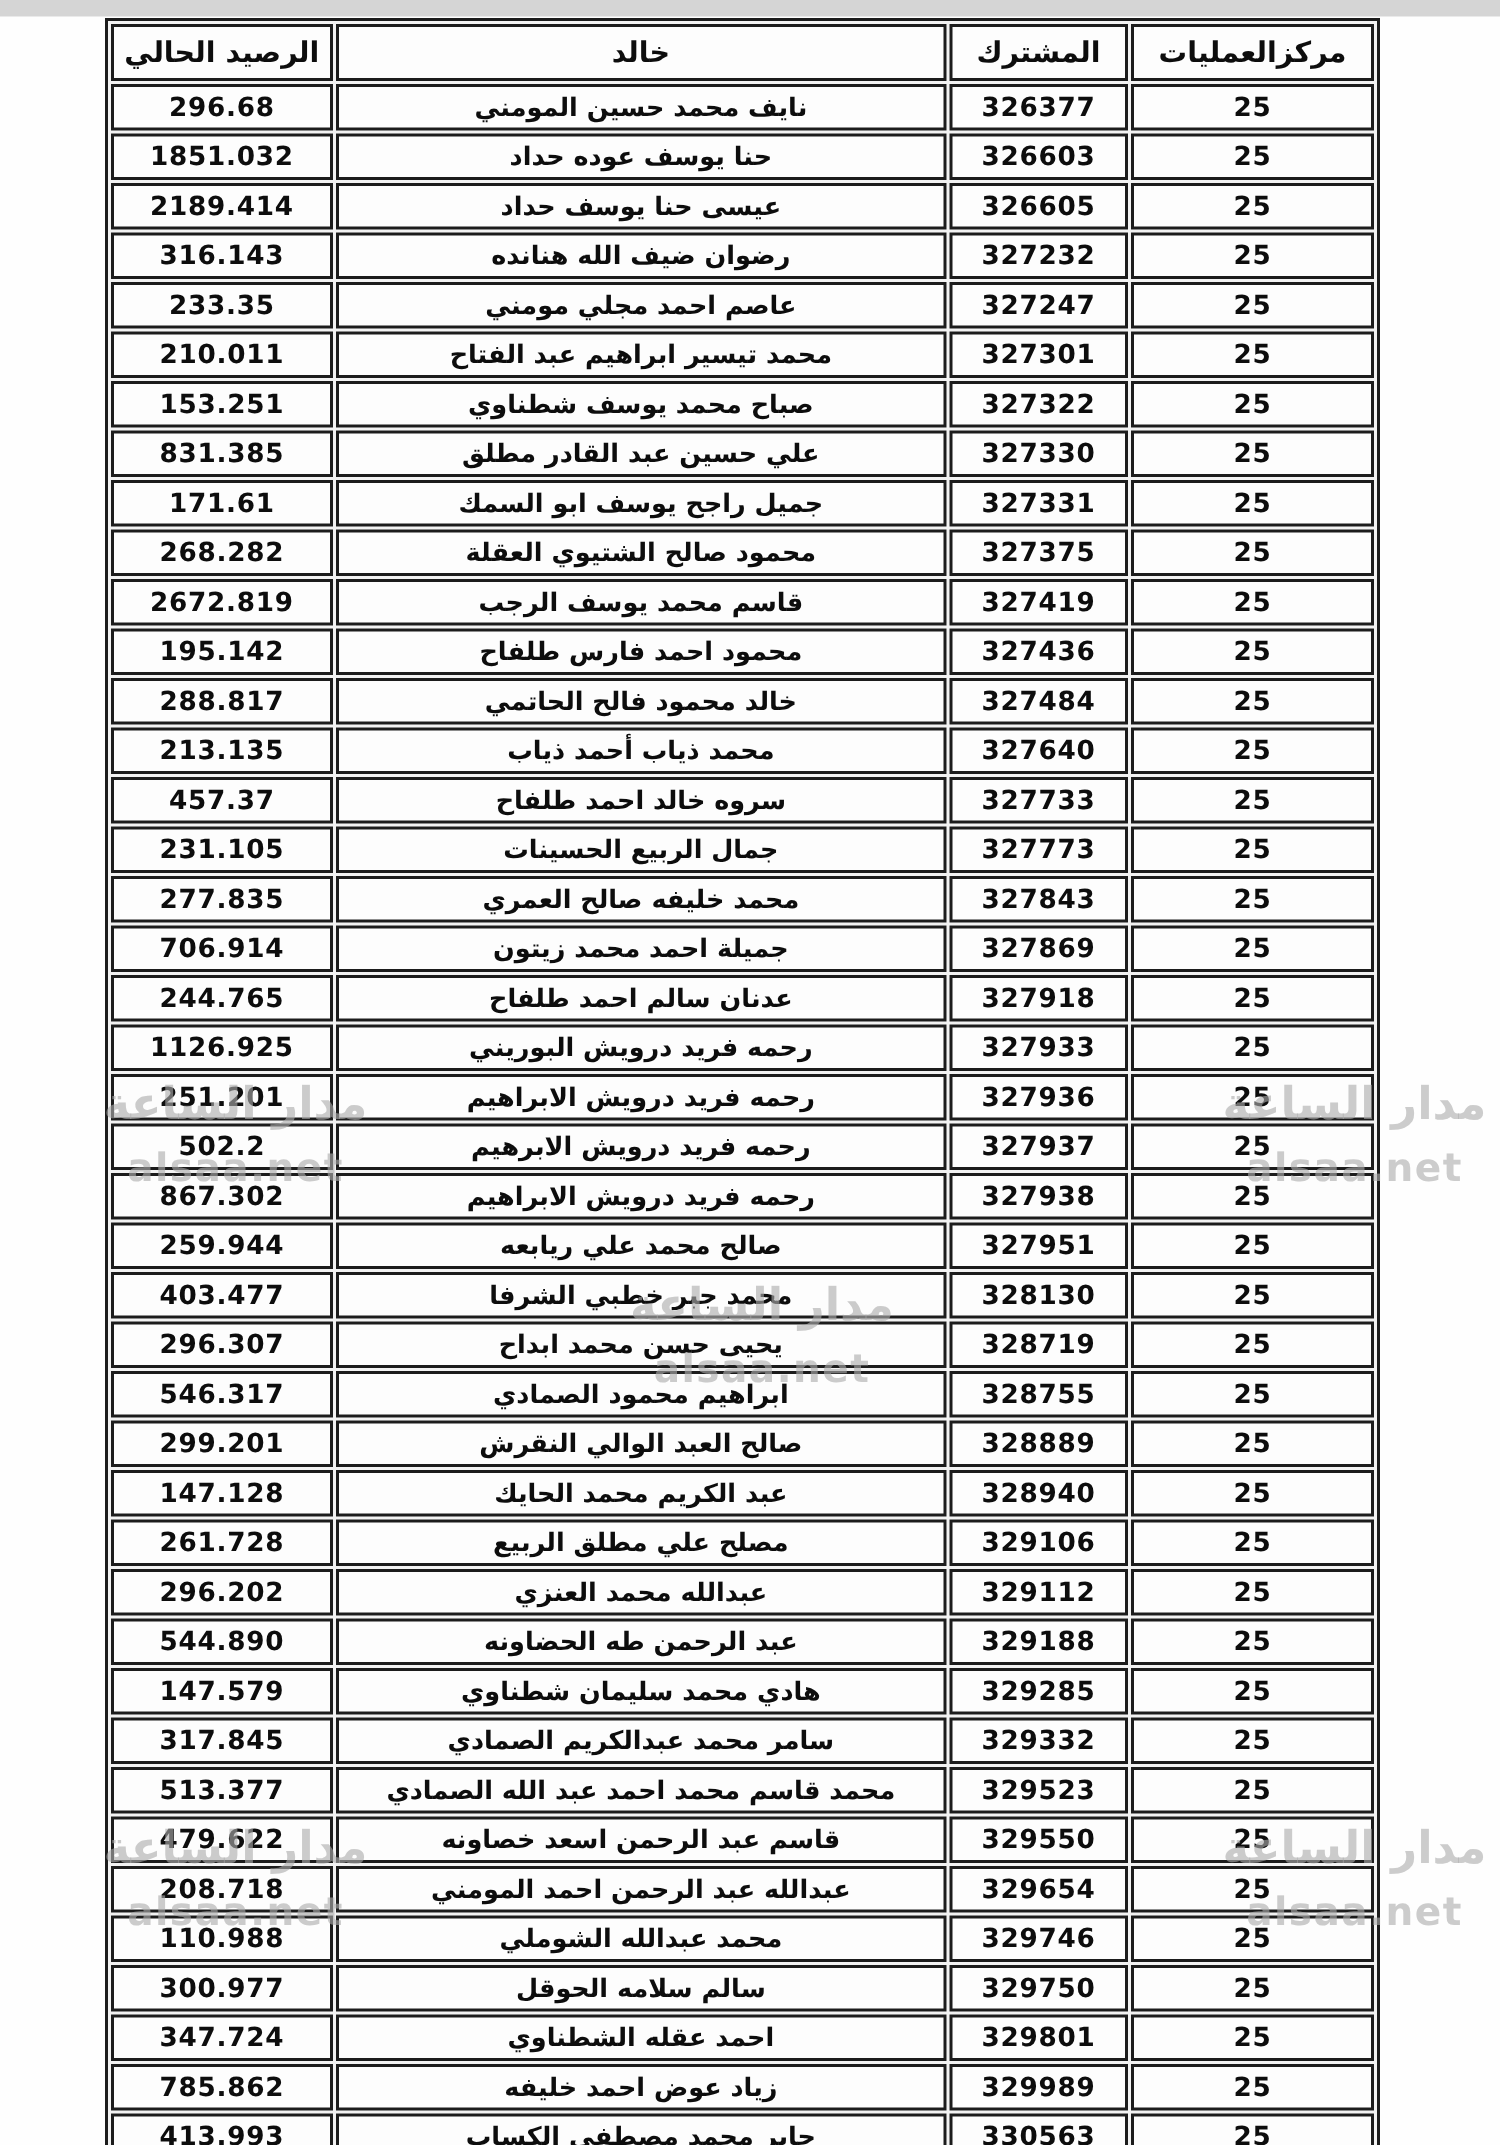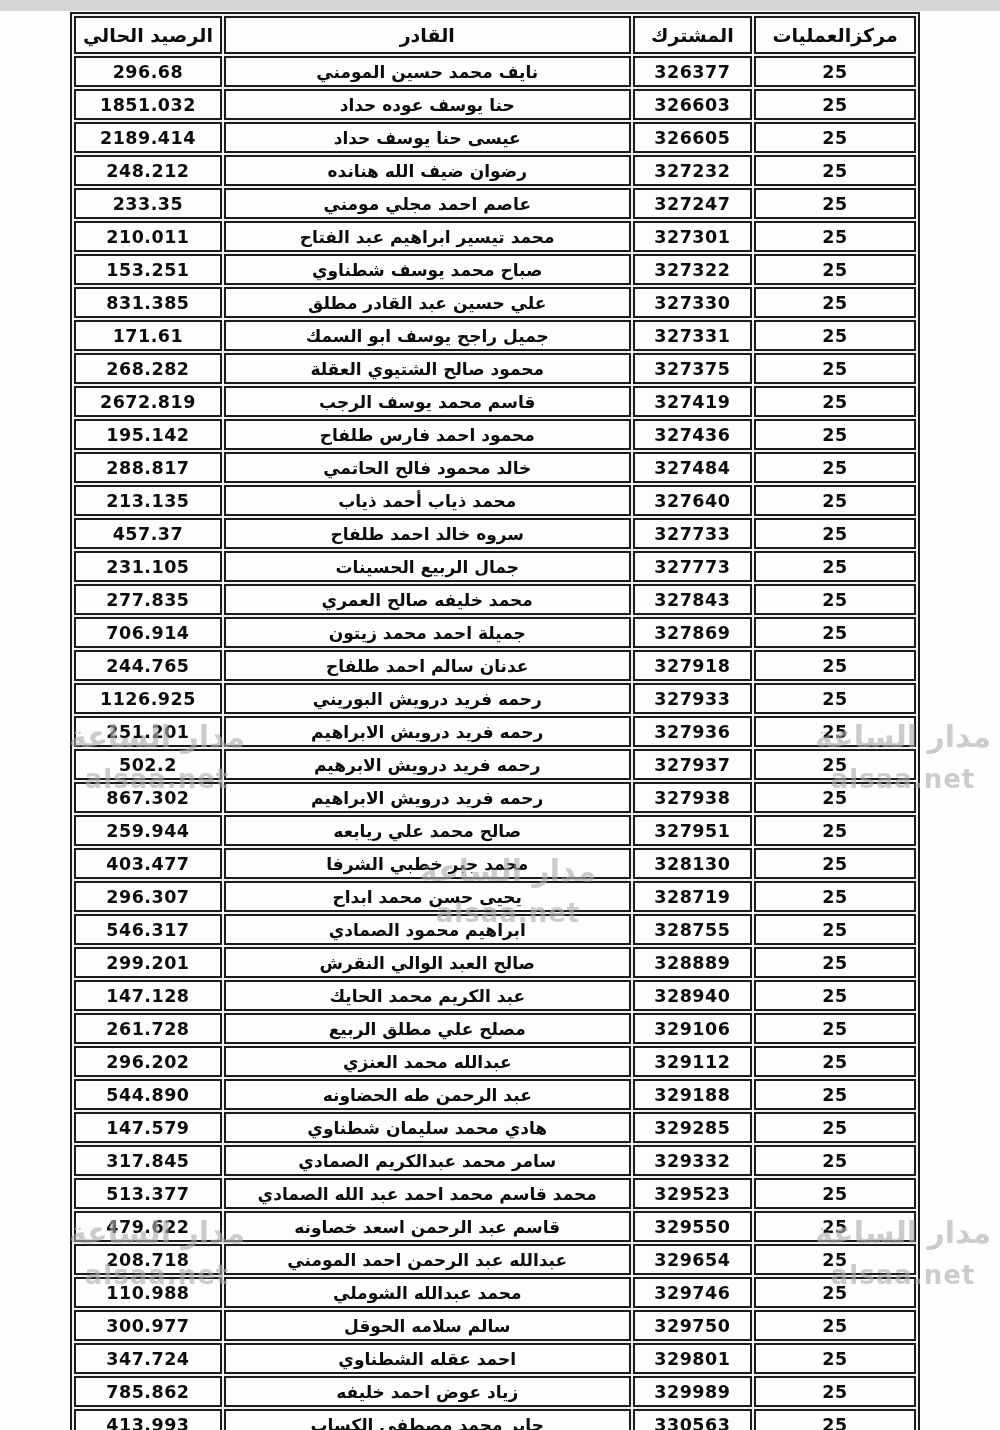--- a/index.html
+++ b/index.html
@@ -70,21 +70,21 @@
     <colgroup>
       <col style="width:160px">
       <col style="width:118px">
       <col style="width:402px">
       <col style="width:146px">
     </colgroup>
     <thead>
       <tr>
         <th>مركزالعمليات</th>
         <th>المشترك</th>
-        <th>القادر</th>
+        <th>خالد</th>
         <th>الرصيد الحالي</th>
       </tr>
     </thead>
     <tbody>
         <tr>
           <td class="num">25</td>
           <td class="num">326377</td>
           <td>نايف محمد حسين المومني</td>
           <td class="num">296.68</td>
         </tr>
@@ -97,21 +97,21 @@
         <tr>
           <td class="num">25</td>
           <td class="num">326605</td>
           <td>عيسى حنا يوسف حداد</td>
           <td class="num">2189.414</td>
         </tr>
         <tr>
           <td class="num">25</td>
           <td class="num">327232</td>
           <td>رضوان ضيف الله هنانده</td>
-          <td class="num">248.212</td>
+          <td class="num">316.143</td>
         </tr>
         <tr>
           <td class="num">25</td>
           <td class="num">327247</td>
           <td>عاصم احمد مجلي مومني</td>
           <td class="num">233.35</td>
         </tr>
         <tr>
           <td class="num">25</td>
           <td class="num">327301</td>

